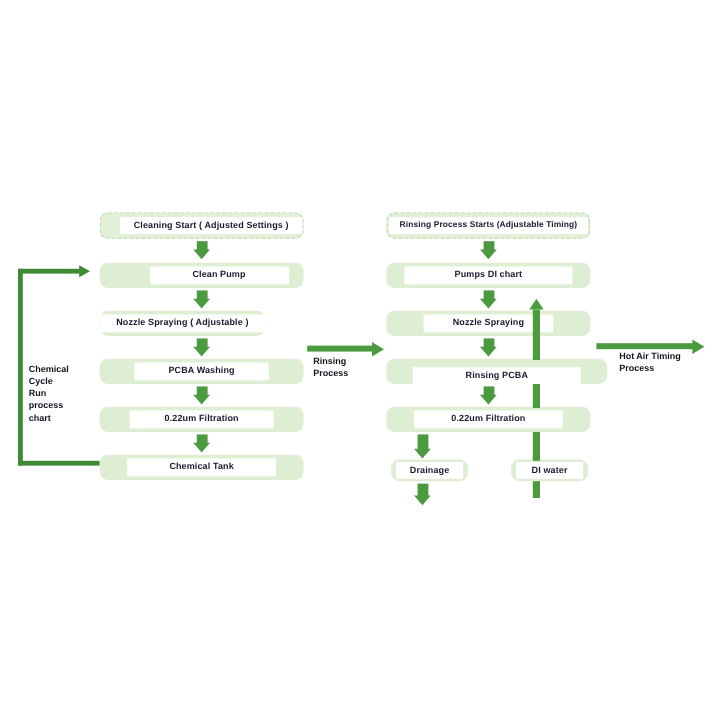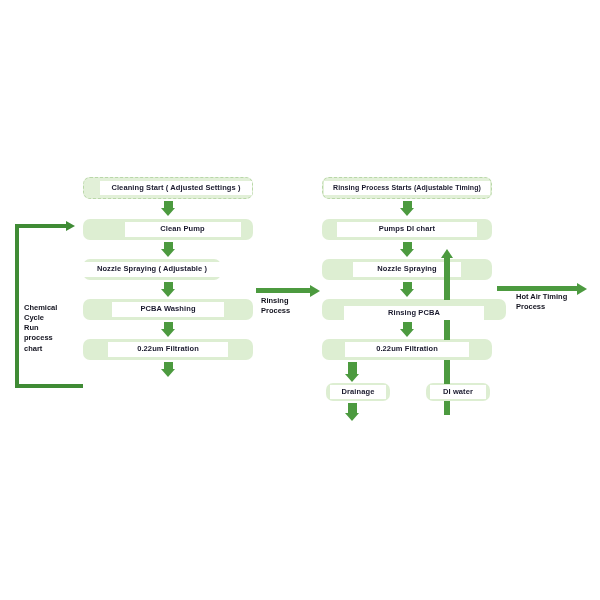--- a/index.html
+++ b/index.html
@@ -139,20 +139,23 @@
   <div class="vstem" style="left:164px; top:322px; width:9px; height:8px;"></div>
   <div class="vhead-down" style="left:161px; top:329px;"></div>
 
   <div class="pbox" style="left:83px; top:339px; width:170px; height:21px;">
     <div class="plabel" style="width:120px;">0.22um Filtration</div>
   </div>
 
   <div class="vstem" style="left:164px; top:362px; width:9px; height:8px;"></div>
   <div class="vhead-down" style="left:161px; top:369px;"></div>
 
+  <div class="pbox" style="left:83px; top:379px; width:170px; height:21px;">
+    <div class="plabel" style="width:124px;">Chemical Tank</div>
+  </div>
 
   <div class="loop-seg" style="left:15px; top:224px; width:4px; height:164px;"></div>
   <div class="loop-seg" style="left:15px; top:384px; width:68px; height:4px;"></div>
   <div class="loop-seg" style="left:15px; top:224px; width:52px; height:4px;"></div>
   <div class="loop-head" style="left:66px; top:221px;"></div>
 
   <div class="caption" style="left:24px; top:270px; width:56px;">Chemical
 Cycle
 Run
 process

